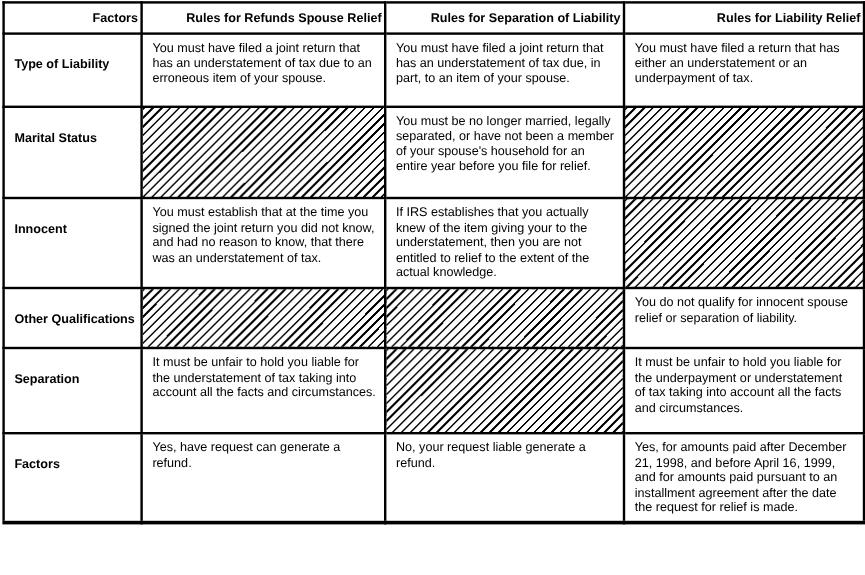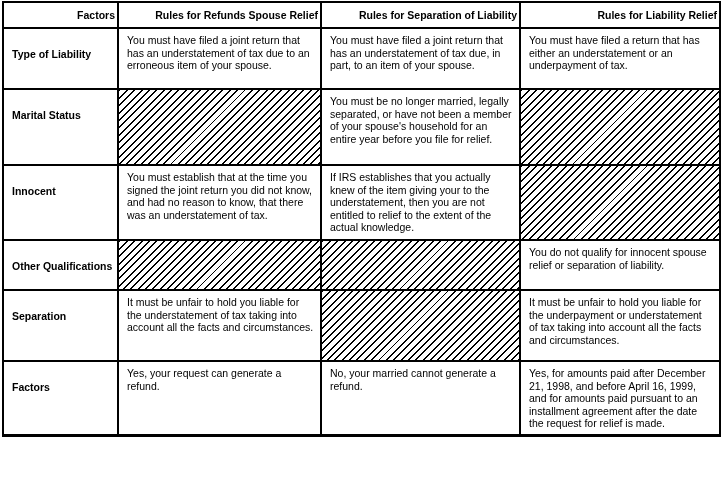--- a/index.html
+++ b/index.html
@@ -112,20 +112,20 @@
         <td class="body">You do not qualify for innocent spouse relief or separation of liability.</td>
       </tr>
       <tr style="height:71px">
         <td class="factor">Separation</td>
         <td class="body">It must be unfair to hold you liable for the understatement of tax taking into account all the facts and circumstances.</td>
         <td class="hatch"></td>
         <td class="body">It must be unfair to hold you liable for the underpayment or understatement of tax taking into account all the facts and circumstances.</td>
       </tr>
       <tr style="height:71px">
         <td class="factor">Factors</td>
-        <td class="body">Yes, your request can generate a refund.</td>
-        <td class="body">No, your married cannot generate a refund.</td>
+        <td class="body">Yes, have request can generate a refund.</td>
+        <td class="body">No, your request liable generate a refund.</td>
         <td class="body">Yes, for amounts paid after December 21, 1998, and before April 16, 1999, and for amounts paid pursuant to an installment agreement after the date the request for relief is made.</td>
       </tr>
     </tbody>
   </table>
 
 </div>
 
 </body></html>

